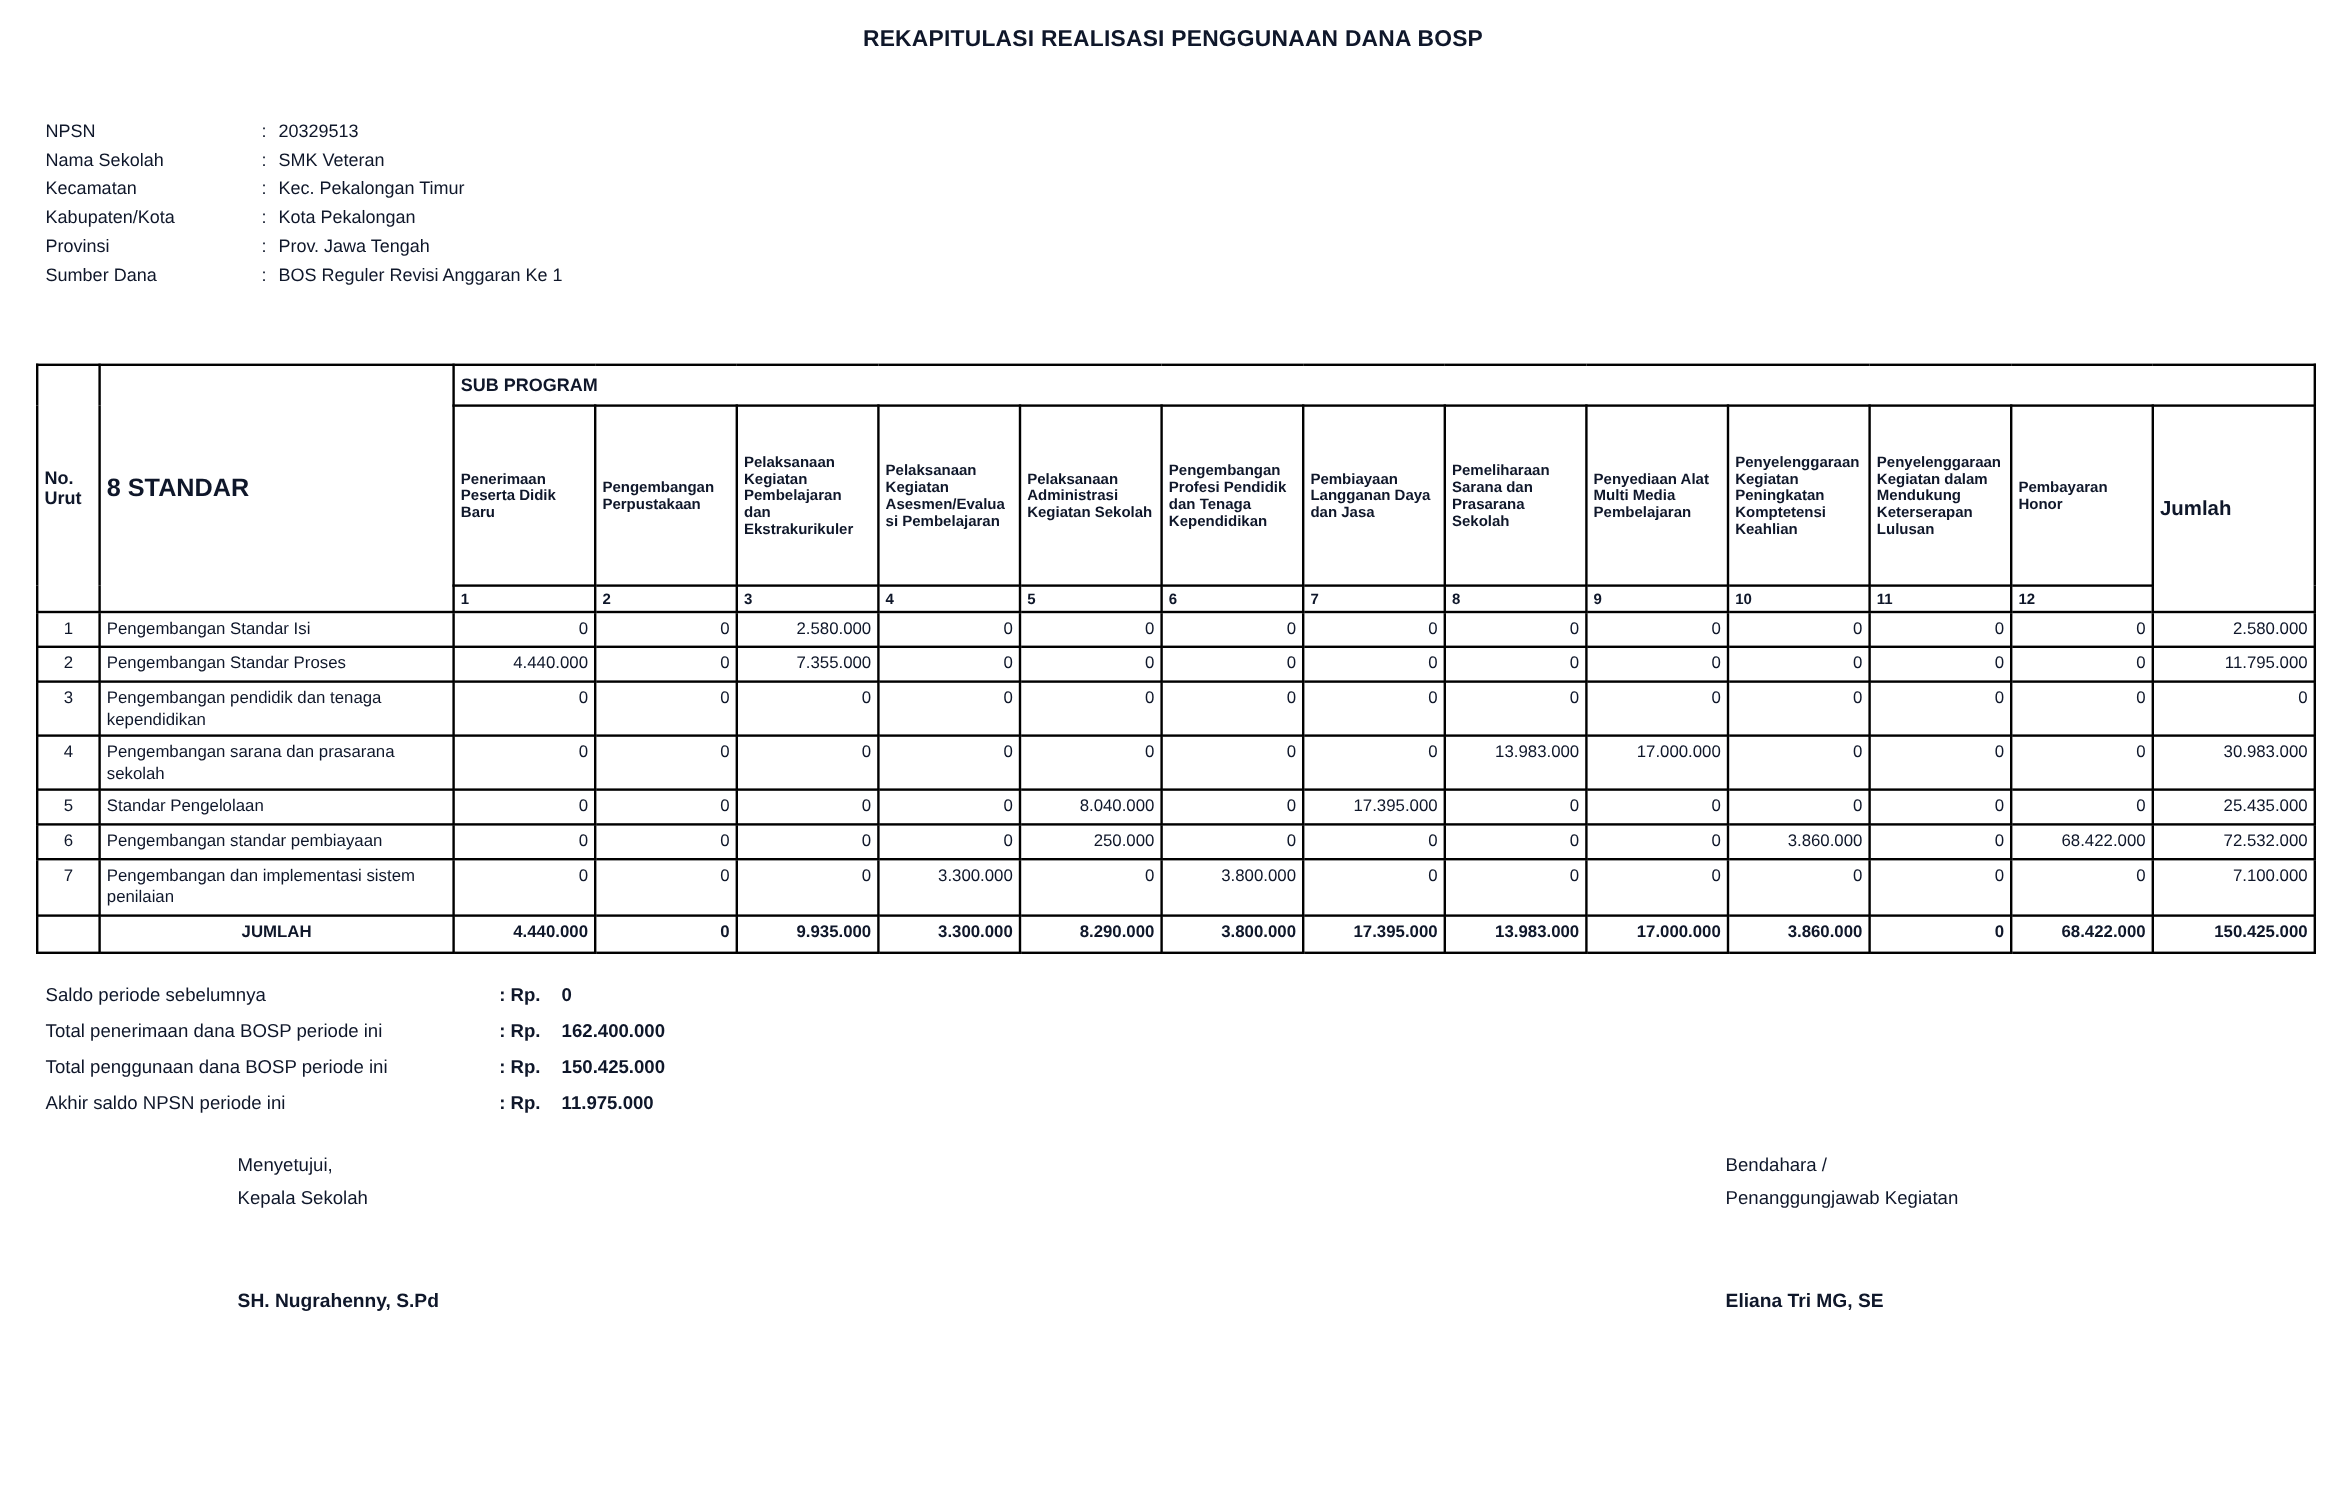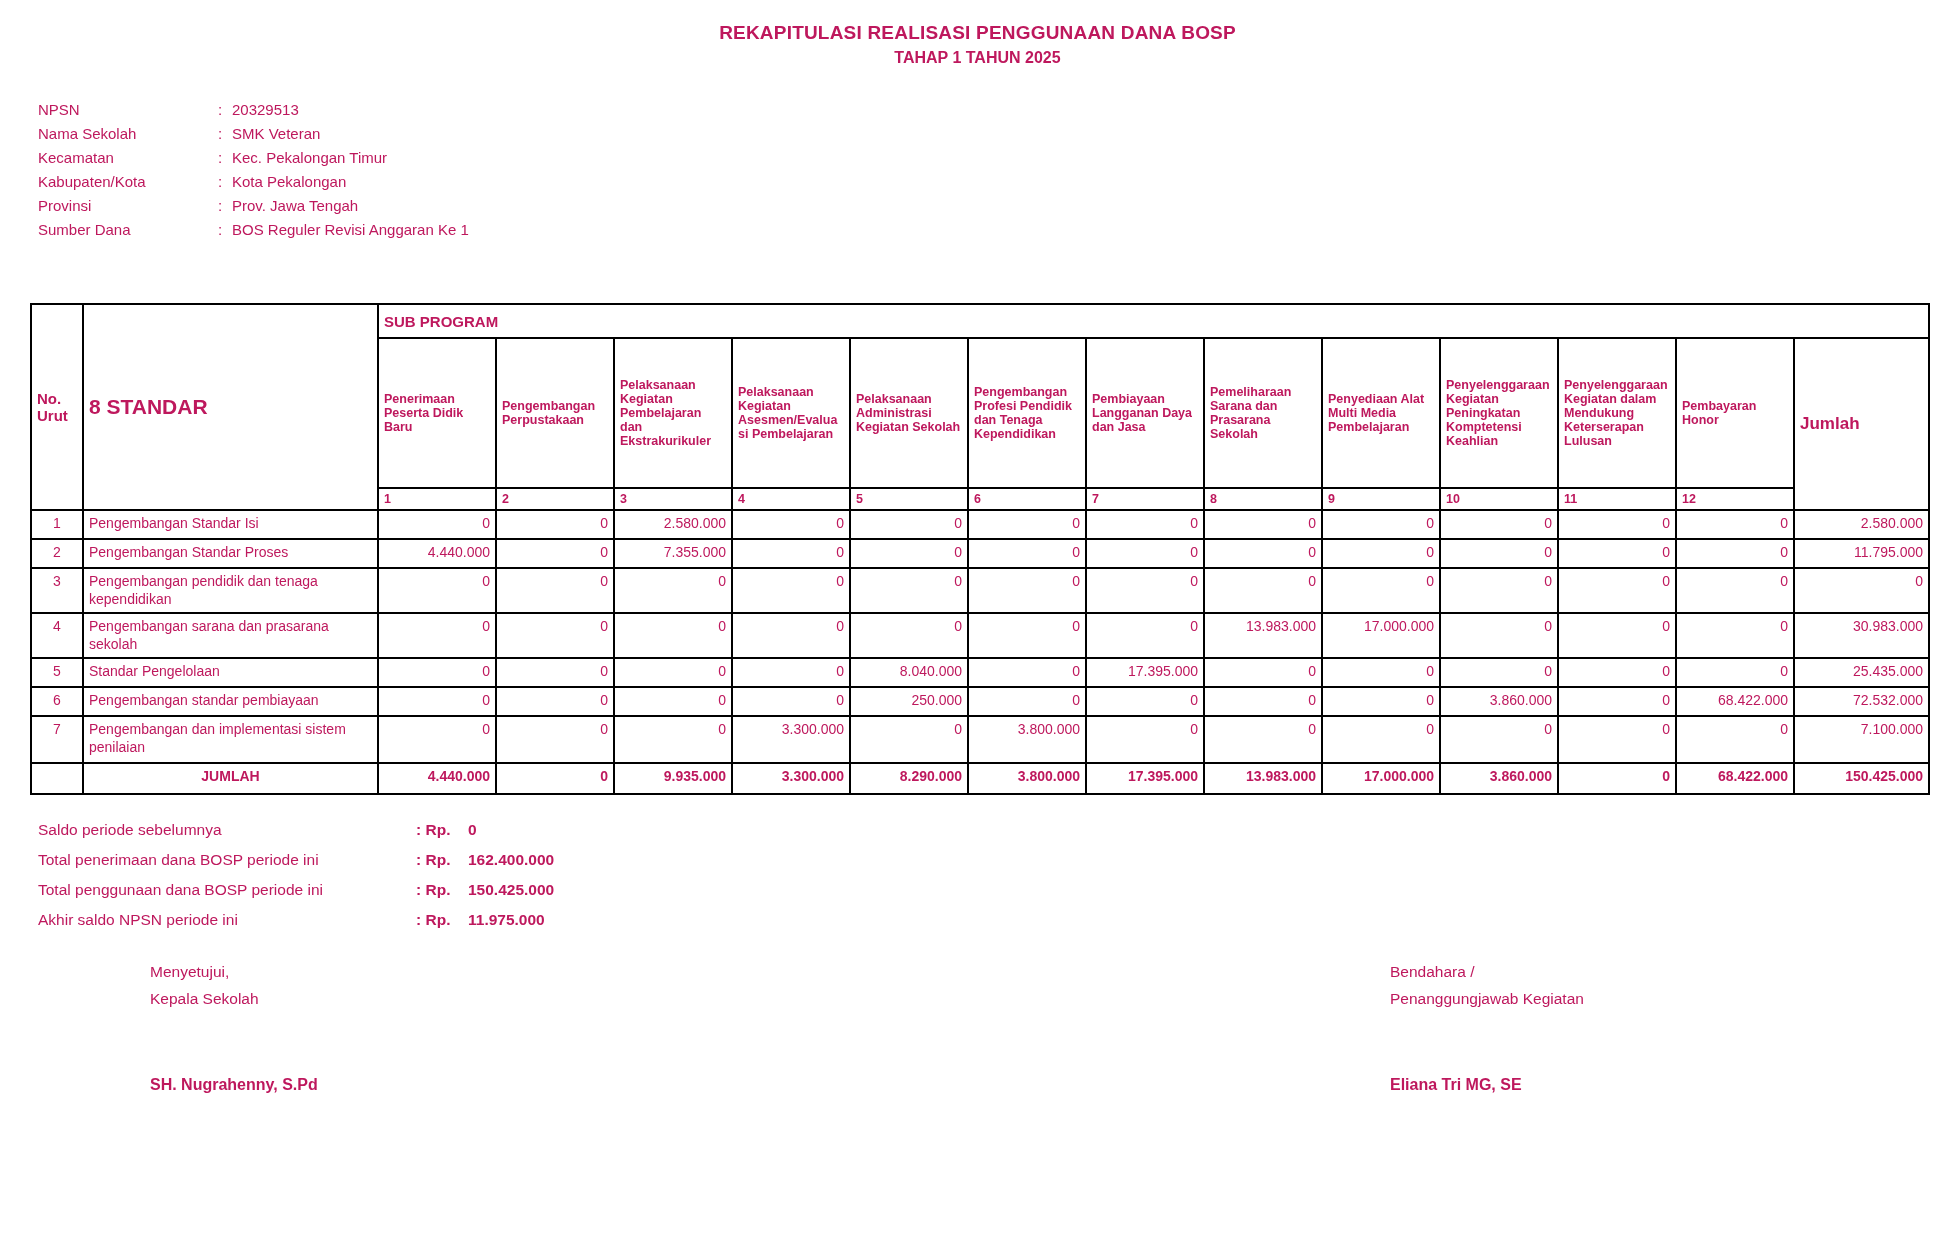--- a/index.html
+++ b/index.html
@@ -1,20 +1,20 @@
 <!DOCTYPE html>
 <html><head>
 <meta charset="utf-8">
 <style>
   * { margin:0; padding:0; box-sizing:border-box; }
   html,body { background:#ffffff; }
   .page {
     position:relative;
     width:1955px; height:1103px;
-    background:#ffffff; color:#be185d;
+    background:#ffffff; color:#0f172a;
     font-family:"Liberation Sans", sans-serif;
     overflow:hidden;
     padding-left:12px;
   }
   
   .doc-header { position:absolute; top:22px; left:0; width:100%; text-align:center; }
   .doc-title  { font-size:19px; font-weight:bold; letter-spacing:.2px; }
   .doc-period { font-size:16px; font-weight:bold; margin-top:7px; }
   .doc-phase  { font-size:16px; font-weight:bold; margin-top:5px; }
 
@@ -60,36 +60,35 @@
   tr.footer-row td { font-weight:bold; }
   tr.footer-row td.c-name { text-align:center; }
 
   
   .summary { position:absolute; top:815px; left:38px; font-size:15.5px; }
   .summary-row { display:grid; grid-template-columns:378px 52px auto; height:30px; align-items:center; }
   .summary-prefix { font-weight:bold; }
   .summary-amount { font-weight:bold; }
 
   
-  .sig { position:absolute; top:958px; font-size:15.5px; }
+  .sig { position:absolute; top:958px; font-size:15.5px;margin-left:48px; }
   .sig-left  { left:150px; }
   .sig-right { left:1390px; }
   .sig .role { line-height:27px; }
   .sig .name { font-weight:bold; font-size:16px; margin-top:64px; }
   .sig .sig-line { border-bottom:2px solid #000; width:346px; margin-top:10px; }
   .sig .nip { margin-top:8px; }
 </style>
 </head>
 <body>
 
 <div class="page">
 
   <div class="doc-header">
     <div class="doc-title">REKAPITULASI REALISASI PENGGUNAAN DANA BOSP</div>
-    <div class="doc-phase">TAHAP 1 TAHUN 2025</div>
   </div>
 
   <div class="meta" id="meta-block">
       <div class="meta-row">
         <span>NPSN</span>
         <span>:</span>
         <span>20329513</span>
       </div>
       <div class="meta-row">
         <span>Nama Sekolah</span>

